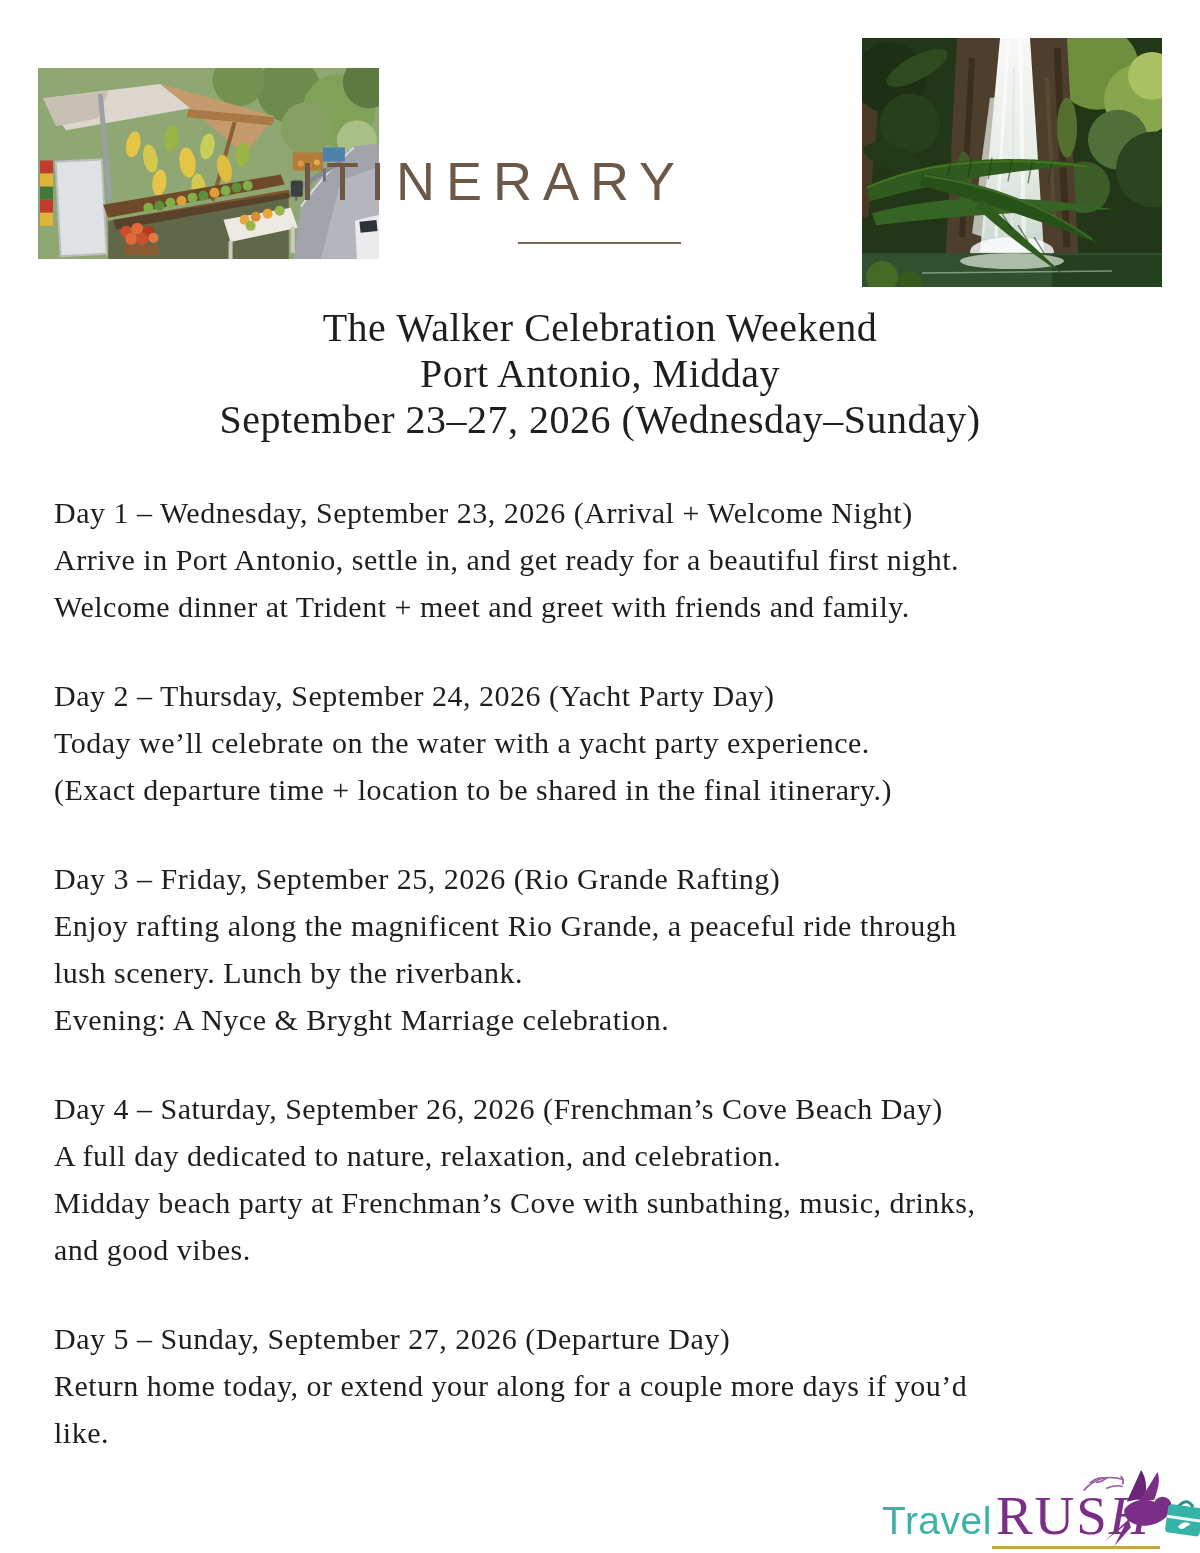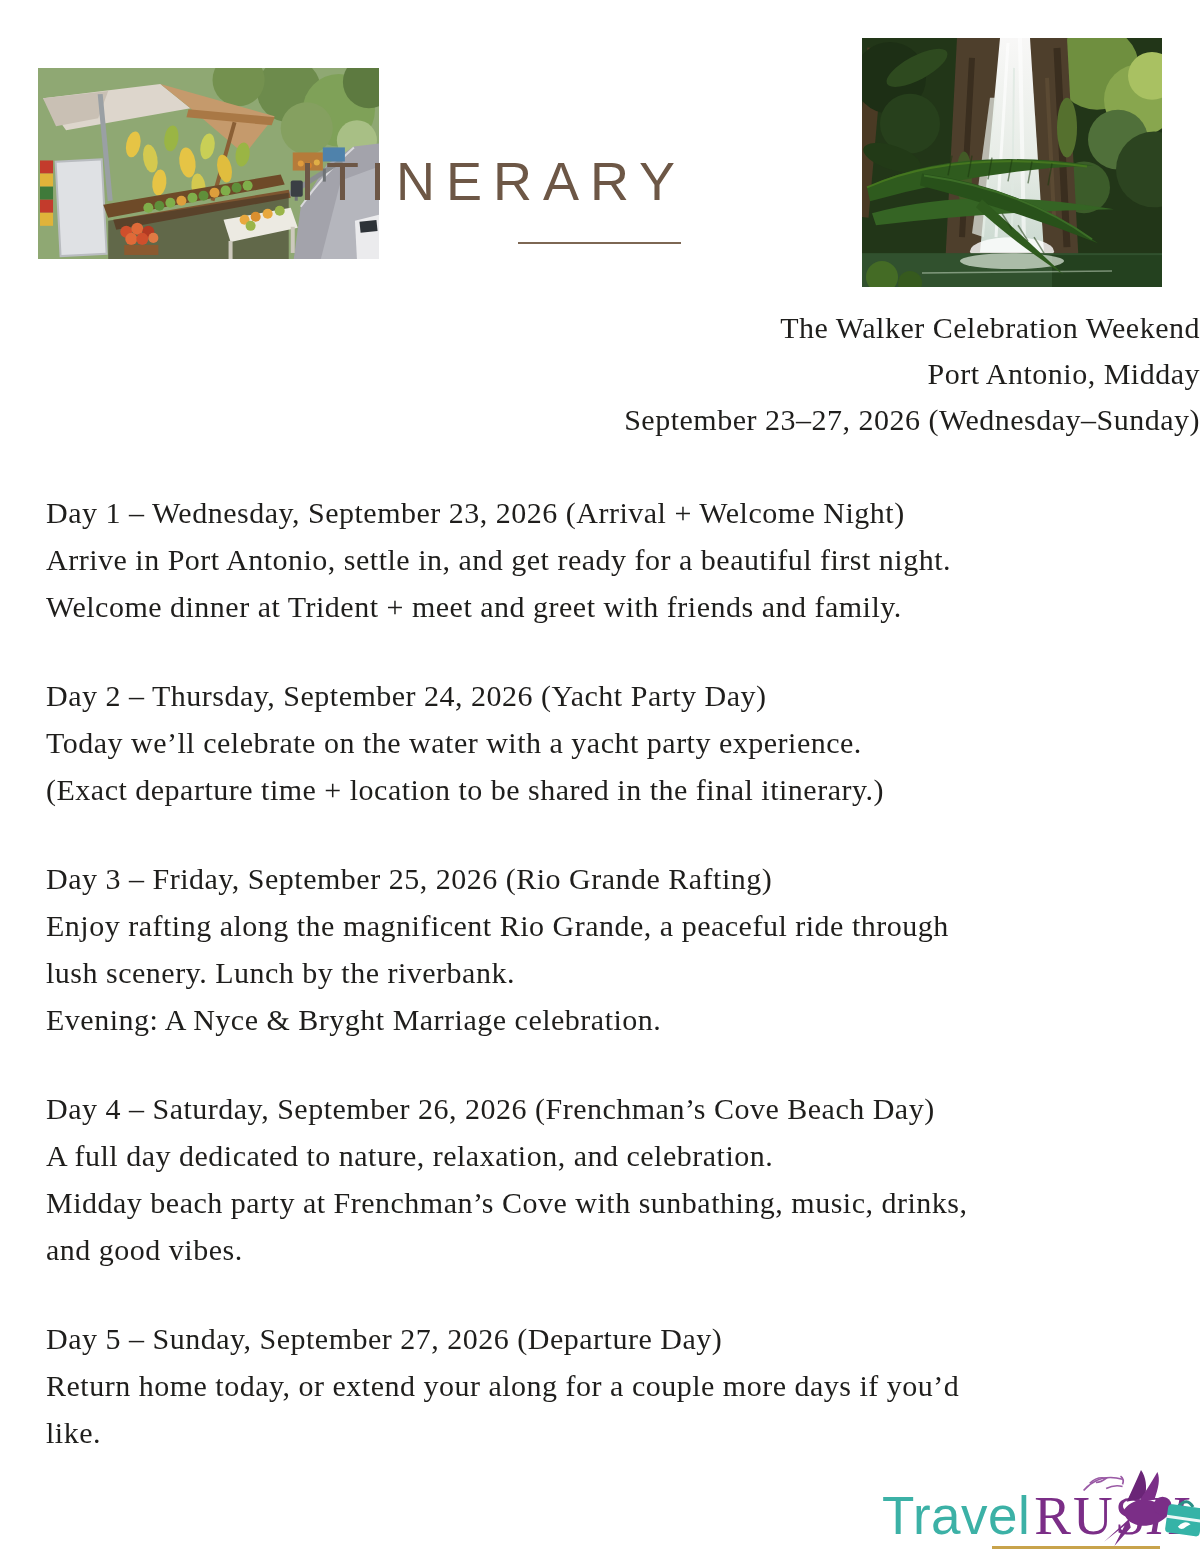--- a/index.html
+++ b/index.html
@@ -6,29 +6,29 @@
   body{width:1200px;height:1553px;position:relative;overflow:hidden;
        font-family:"Liberation Serif", serif;color:#1f1e1c;}
   .photo{position:absolute;display:block;}
   .photo-left{left:38px;top:68px;width:341px;height:191px;}
   .photo-right{left:862px;top:38px;width:300px;height:249px;}
   .page-title{position:absolute;left:300px;top:150px;width:600px;
       font-family:"Liberation Sans", sans-serif;font-weight:300;font-size:54px;
       letter-spacing:11px;color:#6d5746;}
   .title-rule{position:absolute;left:518px;top:242px;width:163px;height:0;
       border-top:2px solid #7d6753;}
-  .event-header{position:absolute;left:0;top:305px;width:1200px;text-align:right;
-      font-size:30px;line-height:46px;letter-spacing:0.5px;}
+  .event-header{position:absolute;left:0;top:305px;width:1200px;text-align:center;
+      font-size:40px;line-height:46px;letter-spacing:0.5px;}
   .days{position:absolute;left:42px;top:489px;width:1130px;font-size:30px;
       line-height:47px;letter-spacing:0.5px;}
-  .day{margin:0 0 42px 4px;}
+  .day{margin:0 0 42px 12px;}
   .logo{position:absolute;left:882px;top:1476px;width:318px;height:77px;}
   .logo-text{position:absolute;left:0;bottom:6px;white-space:nowrap;}
   .logo-travel{font-family:"Liberation Sans", sans-serif;font-weight:300;
-      font-size:53px;color:#3cb1a6;letter-spacing:0.5px;}
+      font-size:39px;color:#3cb1a6;letter-spacing:0.5px;}
   .logo-rush{font-family:"Liberation Serif", serif;font-size:55px;color:#7b2e87;
       letter-spacing:2px;margin-left:4px;}
   .rush-h{font-style:italic;}
   .logo-underline{position:absolute;left:110px;bottom:4px;width:168px;height:0;
       border-top:3px solid #c8a34b;}
   .logo-bird{position:absolute;right:-4px;top:-8px;width:126px;height:82px;}
 </style>
 </head>
 <body>
 

